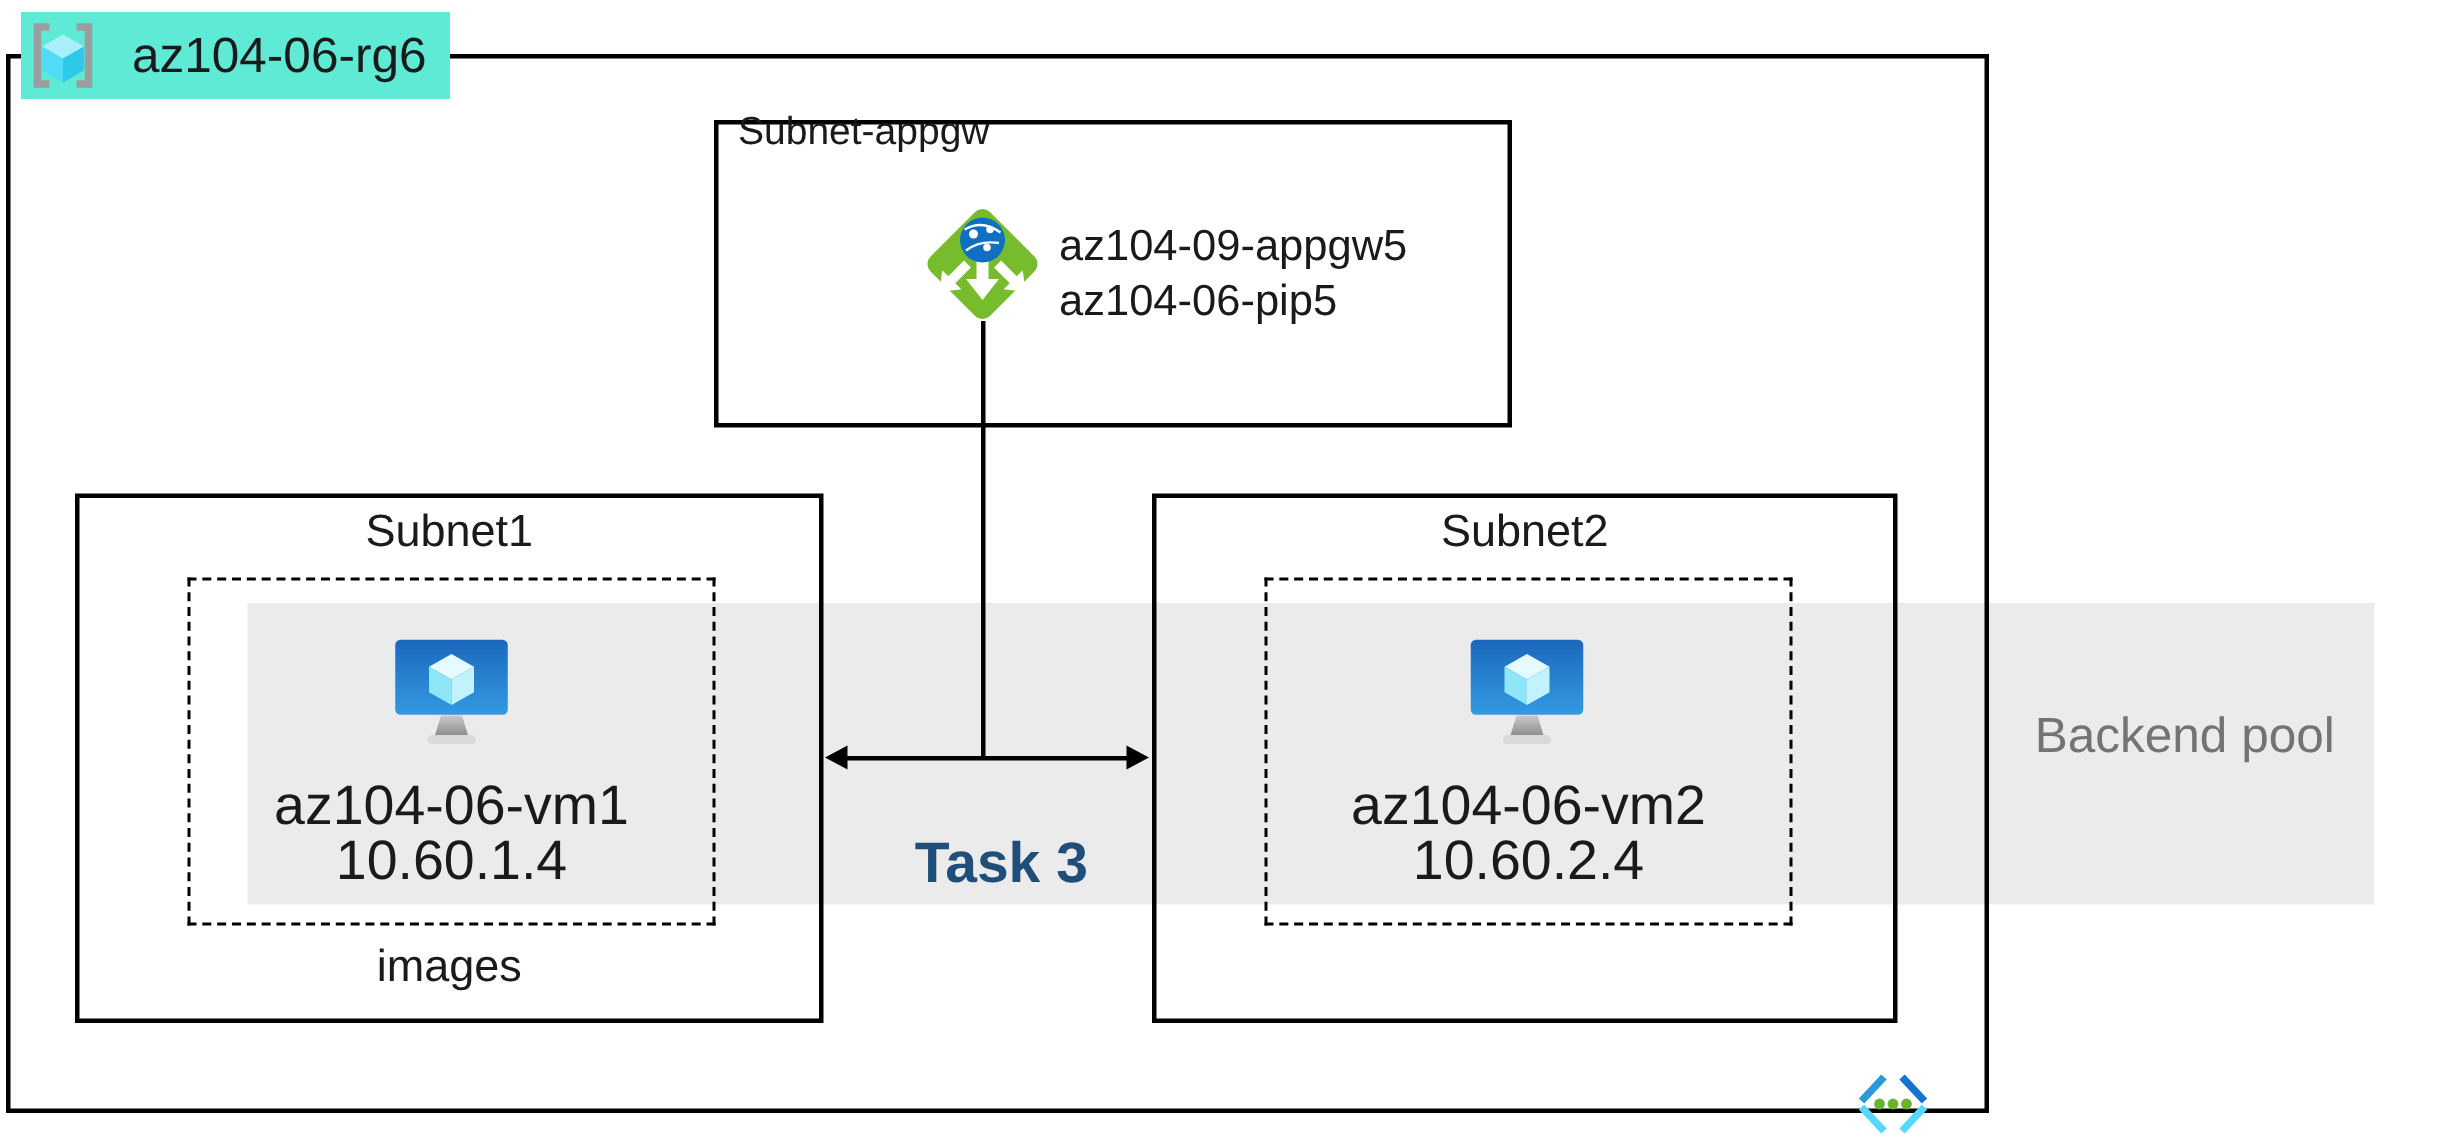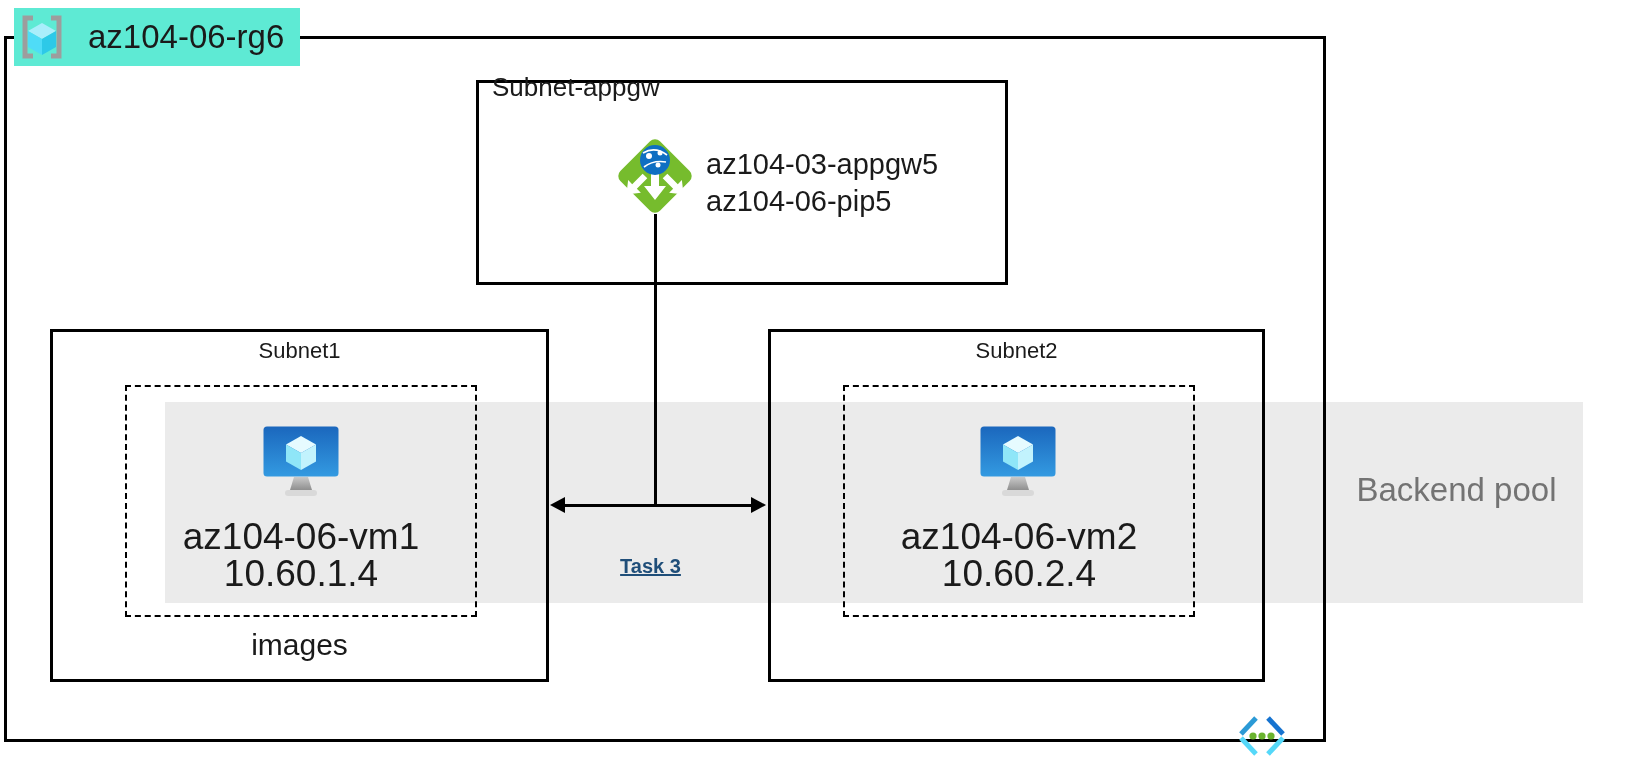--- a/index.html
+++ b/index.html
@@ -30,40 +30,40 @@
     padding:0 16px 0 4px;background:#5eead4;z-index:3;}
   .rg-label span{font-size:33px;white-space:nowrap;}
   
   .box{border:3px solid var(--line-black);box-sizing:border-box;background:transparent;z-index:1;}
   .appgw-box{left:476px;top:80px;width:532px;height:205px;}
   .appgw-title{left:492px;top:72px;font-size:26px;z-index:2;white-space:nowrap;}
   .appgw-icon{left:613px;top:134px;width:84px;height:84px;z-index:2;}
   .appgw-names{left:706px;top:146px;font-size:29px;line-height:37px;z-index:2;white-space:nowrap;}
   .subnet1-box{left:50px;top:329px;width:499px;height:353px;}
   .subnet2-box{left:768px;top:329px;width:497px;height:353px;}
-  .subnet-title{top:338px;font-size:22px;text-align:center;z-index:2;}
+  .subnet-title{top:338px;font-size:30px;text-align:center;z-index:2;}
   .t1{left:50px;width:499px;} .t2{left:768px;width:497px;}
   .dashed{border:2px dashed var(--line-black);box-sizing:border-box;z-index:1;background:transparent;}
   .dashed1{left:125px;top:385px;width:352px;height:232px;}
   .dashed2{left:843px;top:385px;width:352px;height:232px;}
   .vm-icon{width:76px;height:72px;z-index:2;}
   .vm1{left:263px;top:426px;} .vm2{left:980px;top:426px;}
   .vm-label{top:518px;width:352px;text-align:center;font-size:37px;line-height:37px;z-index:2;}
   .l1{left:125px;} .l2{left:843px;}
   .caption{top:628px;font-size:30px;text-align:center;z-index:2;}
   
   .v-line{left:654px;top:214px;width:3px;height:292px;background:var(--line-black);z-index:2;}
   .h-line{left:563px;top:504px;width:190px;height:3px;background:var(--line-black);z-index:2;}
   .ah{width:0;height:0;z-index:2;}
   .ah-left{left:550px;top:497px;border-top:8px solid transparent;border-bottom:8px solid transparent;
     border-right:15px solid var(--line-black);}
   .ah-right{left:751px;top:497px;border-top:8px solid transparent;border-bottom:8px solid transparent;
     border-left:15px solid var(--line-black);}
-  .task-label{left:573px;top:555px;width:155px;text-align:center;font-size:20px;font-weight:bold;
-    color:var(--task-navy);z-index:2;text-decoration:underline;}
+  .task-label{left:590px;top:555px;width:155px;text-align:center;font-size:38px;font-weight:bold;
+    color:var(--task-navy);z-index:2;}
   .vnet-icon{left:1235px;top:712px;width:54px;height:48px;z-index:3;}
 </style>
 </head>
 <body>
 
 <div class="canvas">
 
   <div class="abs band"></div>
   <div class="abs band-label">Backend pool</div>
 
@@ -89,21 +89,21 @@
       <path d="M-4 -12 L4 -12 L4 6 L11 6 L0 20 L-11 6 L-4 6 Z" transform="translate(59,49) rotate(-45) scale(0.82)"></path>
     </g>
     <circle cx="42" cy="26" r="15" fill="var(--globe-blue)"></circle>
     <path d="M30 19 Q42 12 54 21" stroke="#ffffff" stroke-width="1.6" fill="none"></path>
     <path d="M31 33 Q40 26 53 28" stroke="#ffffff" stroke-width="1.6" fill="none"></path>
     <circle cx="36" cy="22" r="3" fill="#ffffff"></circle>
     <circle cx="47" cy="19" r="2.5" fill="#ffffff"></circle>
     <circle cx="45" cy="31" r="2.5" fill="#ffffff"></circle>
   </svg>
   <div class="abs appgw-names">
-    <div>az104-03-appgw5</div>
+    <div>az104-09-appgw5</div>
     <div>az104-06-pip5</div>
   </div>
 
   <div class="abs v-line"></div>
   <div class="abs h-line"></div>
   <div class="abs ah ah-left"></div>
   <div class="abs ah ah-right"></div>
   <div class="abs task-label">Task 3</div>
 
   <div class="abs box subnet1-box"></div>

